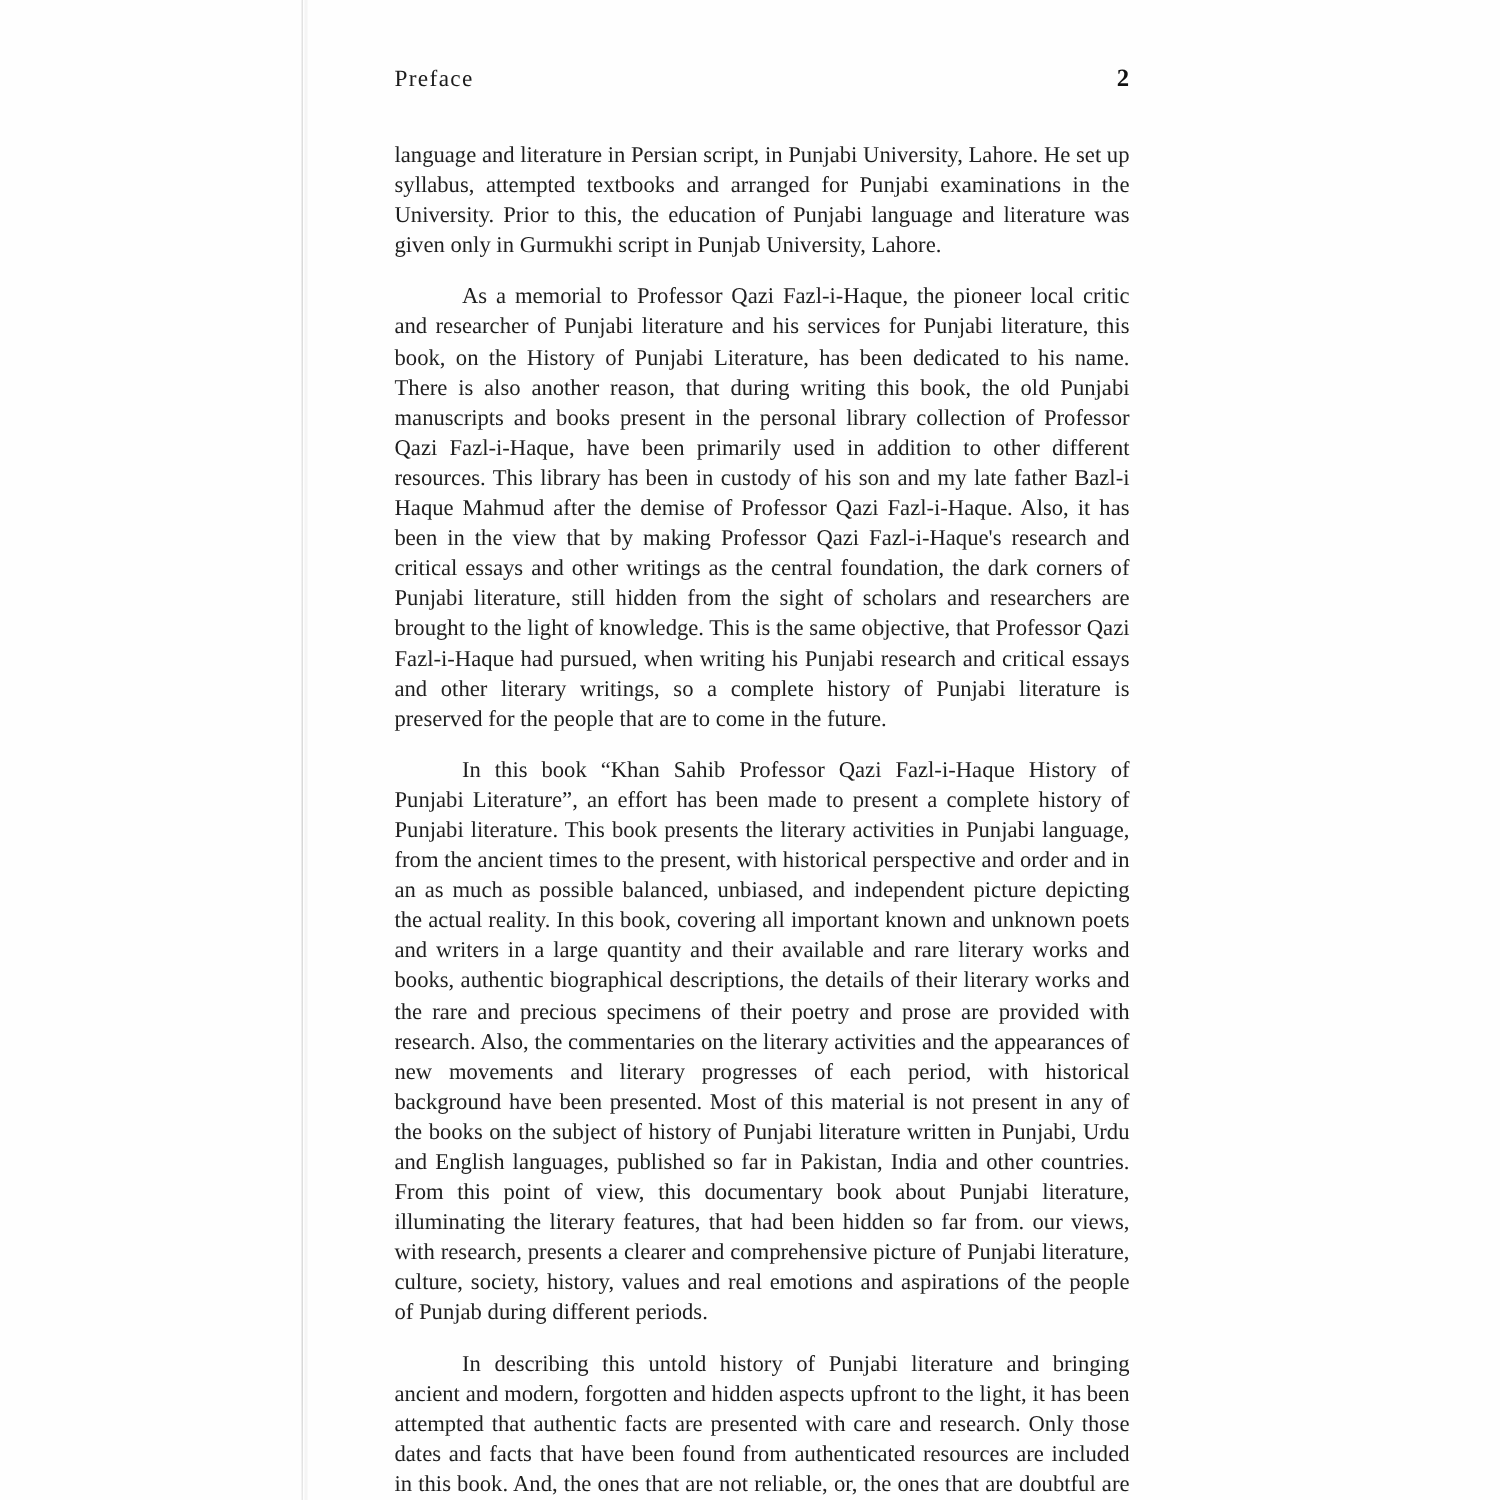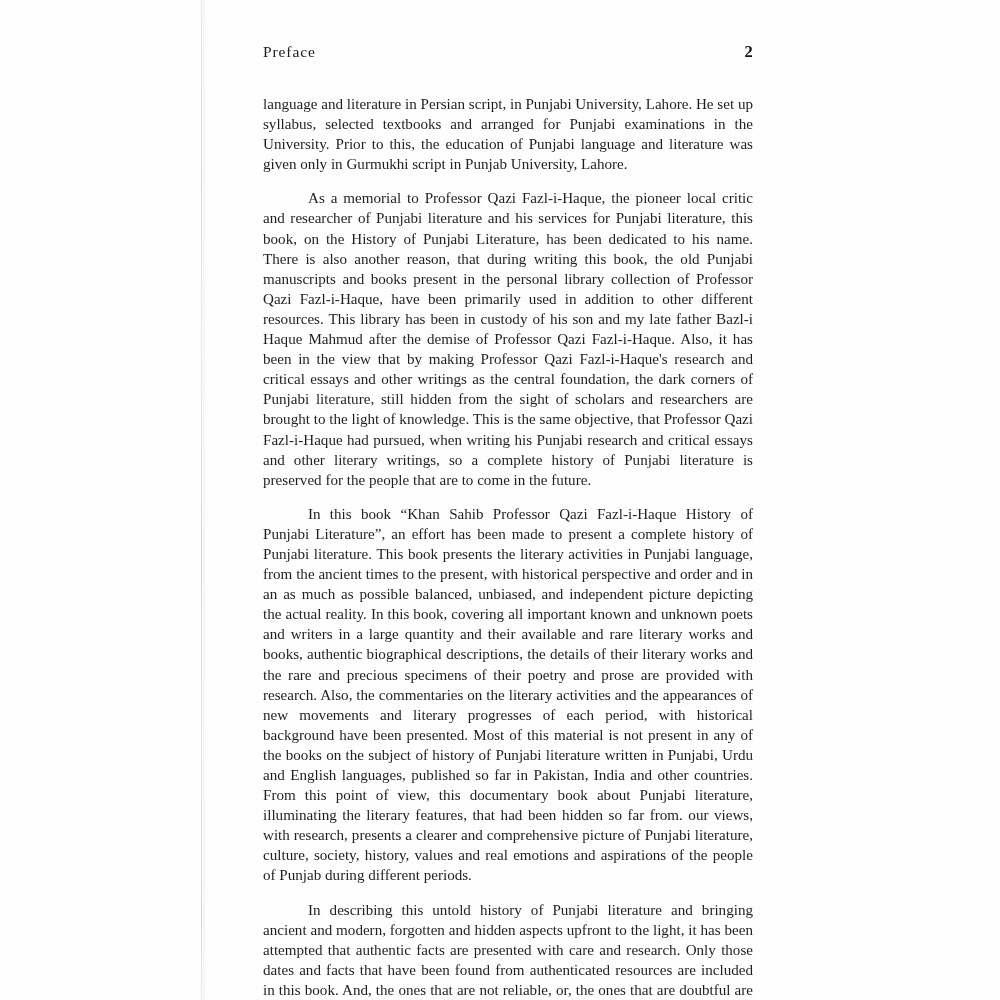--- a/index.html
+++ b/index.html
@@ -109,20 +109,20 @@
   <div class="gutter-line soft"></div>
 
   <div class="text-column">
 
     <div class="running-head">
       <span class="section-name">Preface</span>
       <span class="folio">2</span>
     </div>
 
     <div class="body-copy">
-      <p class="no-indent">language and literature in Persian script, in Punjabi University, Lahore.  He set up syllabus, selected textbooks and arranged for Punjabi examinations in the University.  Prior to this, the education of Punjabi language and literature was given only in Gurmukhi script in Punjab University, Lahore.</p>
+      <p class="no-indent">language and literature in Persian script, in Punjabi University, Lahore.  He set up syllabus, attempted textbooks and arranged for Punjabi examinations in the University.  Prior to this, the education of Punjabi language and literature was given only in Gurmukhi script in Punjab University, Lahore.</p>
       <p>As a memorial to Professor Qazi Fazl-i-Haque, the pioneer local critic and researcher of Punjabi literature and his services for Punjabi literature, this book, on the History of Punjabi Literature, has been dedicated to his name.  There is also another reason, that during writing this book, the old Punjabi manuscripts and books present in the personal library collection of Professor Qazi Fazl-i-Haque, have been primarily used in addition to other different resources.  This library has been in custody of his son and my late father Bazl-i Haque Mahmud after the demise of Professor Qazi Fazl-i-Haque.  Also, it has been in the view that by making Professor Qazi Fazl-i-Haque's research and critical essays and other writings as the central foundation, the dark corners of Punjabi literature, still hidden from the sight of scholars and researchers are brought to the light of knowledge.  This is the same objective, that Professor Qazi Fazl-i-Haque had pursued, when writing his Punjabi research and critical essays and other literary writings, so a complete history of Punjabi literature is preserved for the people that are to come in the future.</p>
       <p>In this book “Khan Sahib Professor Qazi Fazl-i-Haque History of Punjabi Literature”, an effort has been made to present a complete history of Punjabi literature.  This book presents the literary activities in Punjabi language, from the ancient times to the present, with historical perspective and order and in an as much as possible balanced, unbiased, and independent picture depicting the actual reality.  In this book, covering all important known and unknown poets and writers in a large quantity and their available and rare literary works and books, authentic biographical descriptions, the details of their literary works and the rare and precious specimens of their poetry and prose are provided with research.  Also, the commentaries on the literary activities and the appearances of new movements and literary progresses of each period, with historical background have been presented.  Most of this material is not present in any of the books on the subject of history of Punjabi literature written in Punjabi, Urdu and English languages, published so far in Pakistan, India and other countries.  From this point of view, this documentary book about Punjabi literature, illuminating the literary features, that had been hidden so far from. our views, with research, presents a clearer and comprehensive picture of Punjabi literature, culture, society, history, values and real emotions and aspirations of the people of Punjab during different periods.</p>
       <p class="page-break-cut">In describing this untold history of Punjabi literature and bringing ancient and modern, forgotten and hidden aspects upfront to the light, it has been attempted that authentic facts are presented with care and research.  Only those dates and facts that have been found from authenticated resources are included in this book.  And, the ones that are not reliable, or, the ones that are doubtful are avoided in the description.  Similarly, authentic information is briefly presented, instead of lengthy traditional</p>
     </div>
 
   </div>
 </div>
 
 </body></html>

